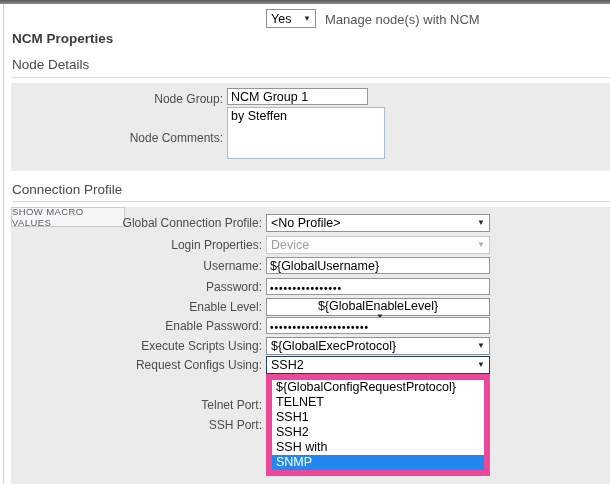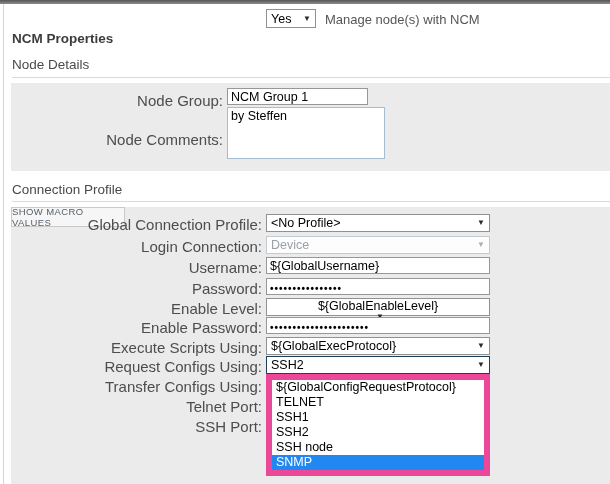--- a/index.html
+++ b/index.html
@@ -29,21 +29,21 @@
   .section-line{height:1px;background:#dadada;width:598px;left:12px;}
   #nd-title{left:12px;top:57px;}
   #nd-line{top:77px;}
   #cp-title{left:12px;top:182px;}
   #cp-line{top:201px;}
 
   .panel{background:#ebebeb;left:11px;width:599px;}
   #panel-node-details{top:83px;height:88px;}
   #panel-connection{top:207px;height:277px;}
 
-  .flabel{font-size:15px;color:#4d4d4d;text-align:right;white-space:nowrap;}
+  .flabel{font-size:12px;color:#4d4d4d;text-align:right;white-space:nowrap;}
   #panel-node-details .flabel{left:0;width:212px;}
   #panel-connection .flabel{left:0;width:251px;}
 
   .tinput{
     position:absolute;box-sizing:border-box;background:#fff;border:1px solid #979797;
     font-family:"Liberation Sans","DejaVu Sans",sans-serif;font-size:12.5px;color:#000;
     padding:0 3px;outline:none;
   }
   .dots{font-size:10px;font-weight:bold;letter-spacing:1px;padding-top:3px;}
 
@@ -109,21 +109,21 @@
 <div id="cp-line" class="abs section-line"></div>
 
 <div id="panel-connection" class="abs panel">
 
   <div class="abs flabel" style="top:9px;">Global Connection Profile:</div>
   <div class="abs sel cp-sel" style="top:7px;">
     <span>&lt;No Profile&gt;</span>
     <span class="arrow">▼</span>
   </div>
 
-  <div class="abs flabel" style="top:31px;">Login Connection:</div>
+  <div class="abs flabel" style="top:31px;">Login Properties:</div>
   <div class="abs sel cp-sel disabled" style="top:29px;">
     <span>Device</span>
     <span class="arrow">▼</span>
   </div>
 
   <div class="abs flabel" style="top:52px;">Username:</div>
   <input class="tinput cp-in" style="top: 50px;" type="text" value="${GlobalUsername}">
 
   <div class="abs flabel" style="top:73px;">Password:</div>
   <input class="tinput cp-in dots" style="top: 71px;" type="text" value="••••••••••••••••">
@@ -142,29 +142,28 @@
     <span>${GlobalExecProtocol}</span>
     <span class="arrow">▼</span>
   </div>
 
   <div class="abs flabel" style="top:151px;">Request Configs Using:</div>
   <div class="abs sel cp-sel focused" style="top:149px;">
     <span>SSH2</span>
     <span class="arrow">▼</span>
   </div>
 
-  <div class="abs flabel" style="top:171px;">Transfer Configs Using:</div>
   <div class="abs flabel" style="top:191px;">Telnet Port:</div>
   <div class="abs flabel" style="top:211px;">SSH Port:</div>
 
   <div id="request-dropdown" class="abs">
     <div class="opt">${GlobalConfigRequestProtocol}</div>
     <div class="opt">TELNET</div>
     <div class="opt">SSH1</div>
     <div class="opt">SSH2</div>
-    <div class="opt">SSH node</div>
+    <div class="opt">SSH with</div>
     <div class="opt highlight">SNMP</div>
   </div>
 
   <div id="ssh-port-sliver" class="abs"></div>
 
   <div id="macro-btn">SHOW MACRO VALUES</div>
 </div>
 
 </body></html>

